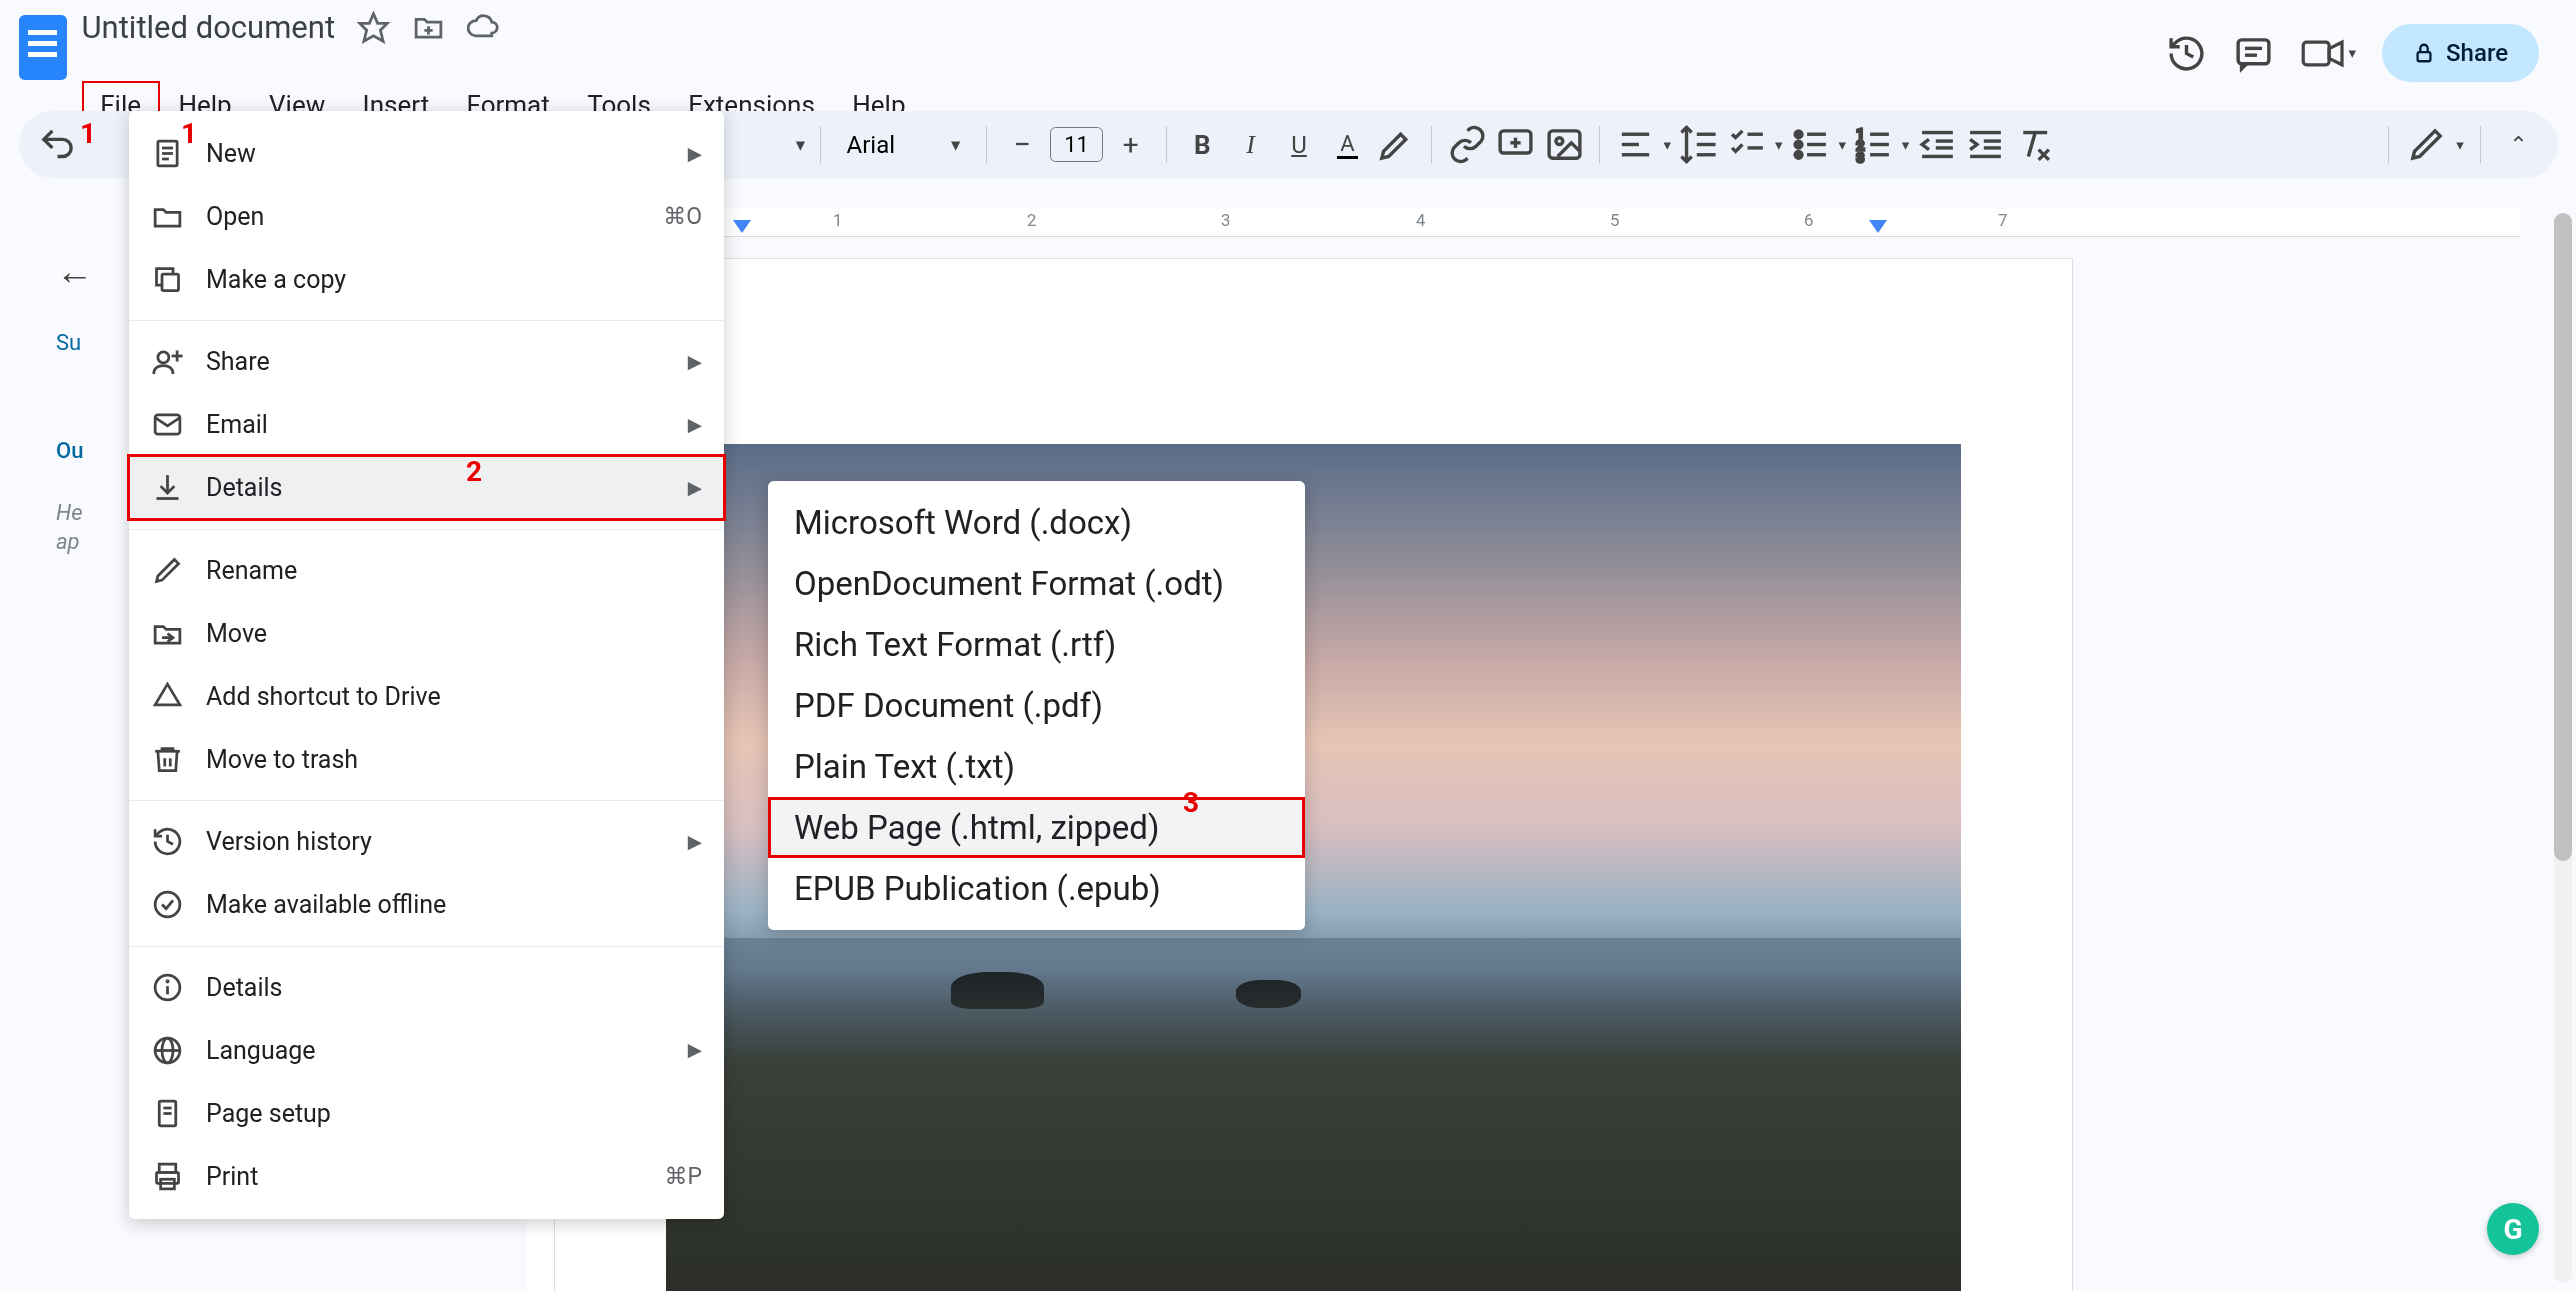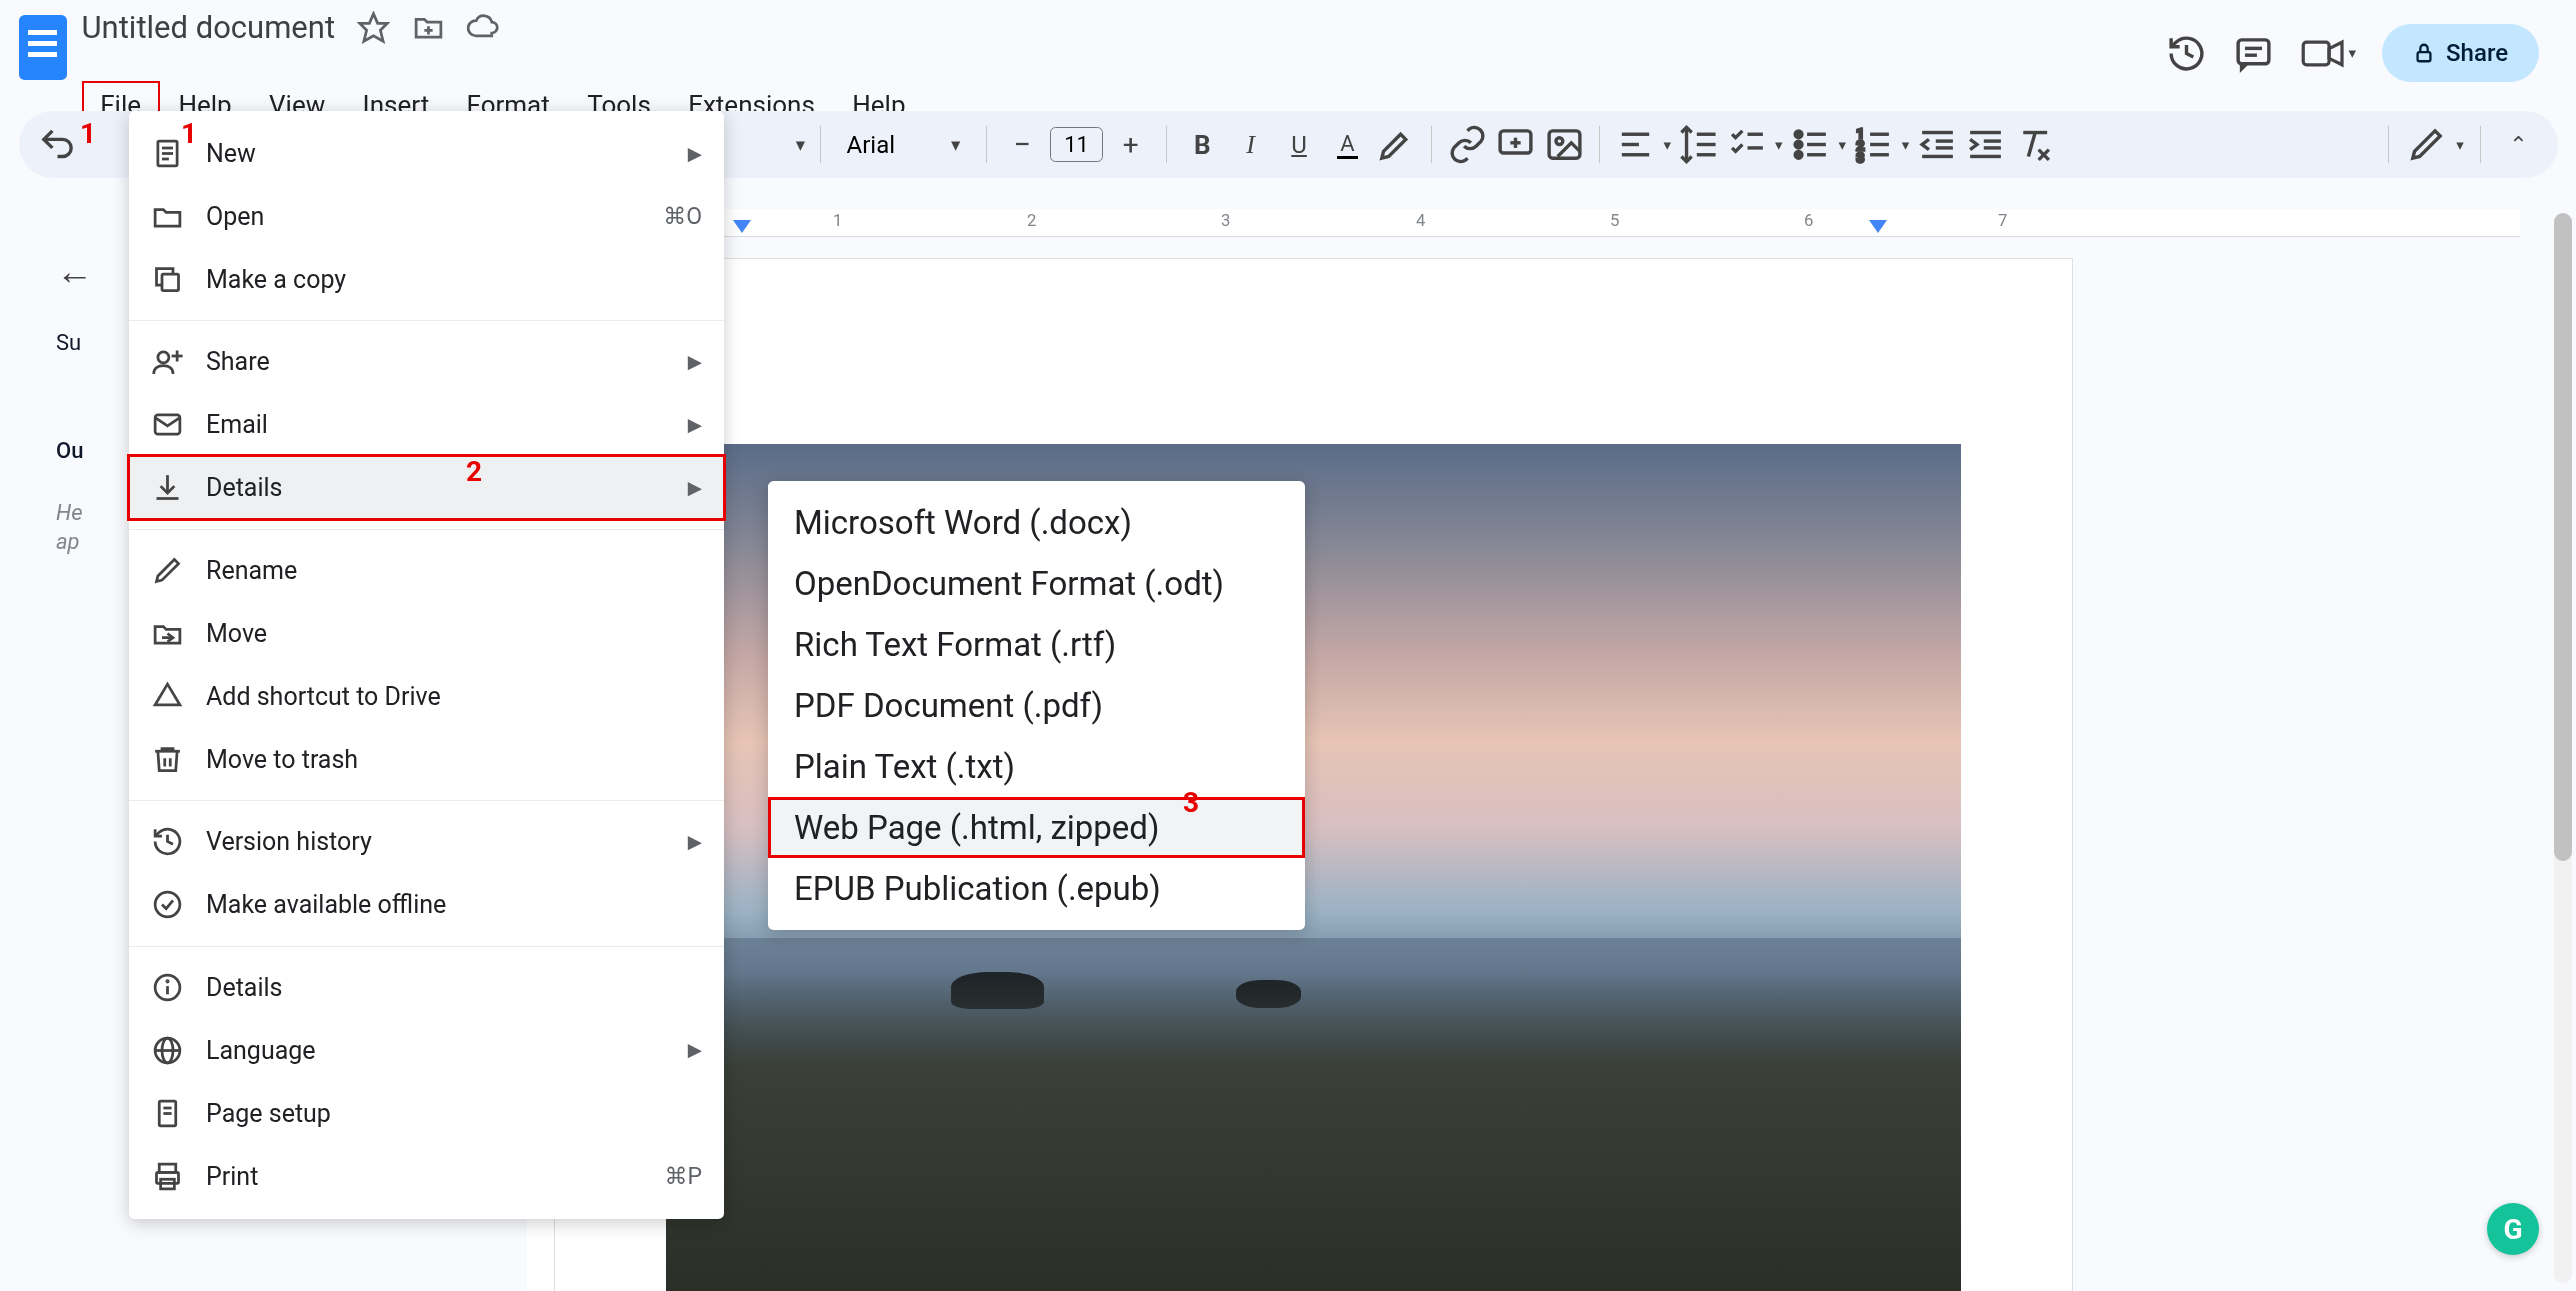--- a/index.html
+++ b/index.html
@@ -33,21 +33,21 @@
   
   
   .ruler { position:absolute; left:555px; right:56px; top:209px; height:28px; background:#fff; border-bottom:0.9px solid #dadce0; font-size:16.7px; color:#80868b; z-index:0;}
   .ruler-mark { position:absolute; top:1.9px; }
   .ruler .indent-start { position:absolute; left:178px; top:11px; width:0; height:0; border-left:9.3px solid transparent; border-right:9.3px solid transparent; border-top:13px solid #4285f4; }
   .ruler .indent-end { position:absolute; left:1314px; top:11px; width:0; height:0; border-left:9.3px solid transparent; border-right:9.3px solid transparent; border-top:13px solid #4285f4; }
   
   
   .left-panel { position:absolute; left:0; top:250px; width:102px; }
   .back-arrow { font-size:37px; color:#444; padding-left:56px; }
-  .left-labels { font-size:22px; color:#0f172a; padding-left:56px; margin-top:37px; }
+  .left-labels { font-size:22px; color:#0369a1; padding-left:56px; margin-top:37px; }
   
   
   .page-container { position:absolute; left:555px; top:259px; }
   .page { width:1517px; min-height:1295px; background:#fff; box-shadow: 0 0 0 0.9px #dadce0; padding: 185px 111px; }
   .doc-image { width:1295px; height:851px; background: linear-gradient(180deg, #5a6c88 0%, #7e8393 10%, #c5a8a6 25%, #e7c4b5 35%, #d8bfc1 45%, #9ab2c4 55%, #3a5166 70%, #2d3e4f 100%); position:relative; }
   .doc-image .horizon { position:absolute; top:58%; left:0; right:0; height:1.9px; background:rgba(200,210,220,0.5); }
   .doc-image .water { position:absolute; top:58%; left:0; right:0; bottom:0; background: linear-gradient(180deg, #6c8196 0%, #45596c 40%, #2f3a42 100%); }
   .doc-image .rock1 { position:absolute; top:62%; left:22%; width:93px; height:37px; background:#1e2328; border-radius:40% 40% 20% 20%; }
   .doc-image .rock2 { position:absolute; top:63%; left:44%; width:65px; height:28px; background:#1c2126; border-radius:40%; }
   .doc-image .foreground { position:absolute; bottom:0; left:0; right:0; height:38%; background: linear-gradient(180deg, rgba(60,70,60,0) 0%, #3a4038 30%, #2a2e26 100%); }

